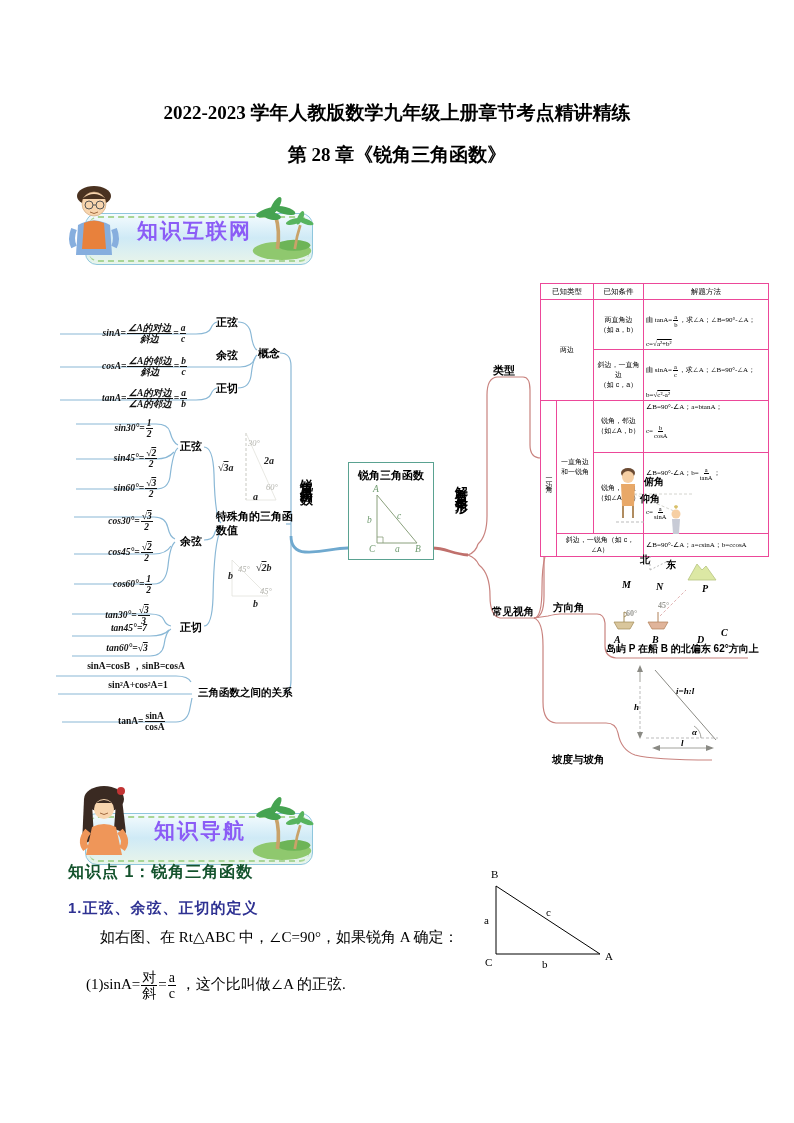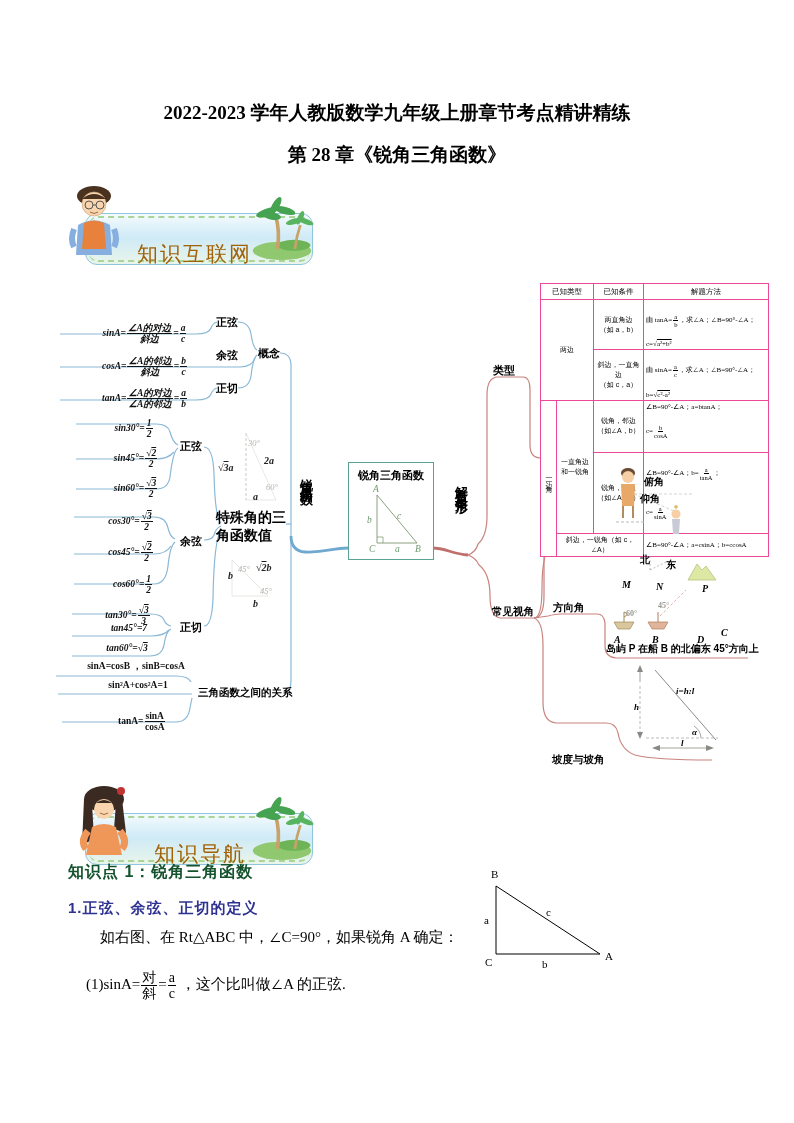--- a/index.html
+++ b/index.html
@@ -8,29 +8,29 @@
   
   .t1,.t2{position:absolute;left:0;width:100%;text-align:center;font-family:"Liberation Serif",serif;font-weight:bold;}
   .t1{top:100px;font-size:19px;}
   .t2{top:142px;font-size:19px;}
   
   .banner{position:absolute;width:252px;height:82px;}
   .banner-box{position:absolute;left:23px;top:30px;width:226px;height:50px;border-radius:12px;
       border:1.5px solid #8ec6dd;background:linear-gradient(180deg,#f4fbfe 0%,#cfeaf6 48%,#e9f5ea 100%);}
   .banner-box::before{content:'';position:absolute;left:3px;right:3px;top:2px;bottom:2px;
       border-top:2px dashed #a9d696;border-bottom:2px dashed #a9d696;border-radius:9px;}
-  .banner-label{position:absolute;left:75px;top:57px;font-size:21px;font-weight:normal;color:#a16207;letter-spacing:2px;}
+  .banner-label{position:absolute;left:75px;top:34px;font-size:21px;font-weight:bold;color:#8b5cf6;letter-spacing:2px;}
   .banner svg{position:absolute;}
   
   .mindmap{position:absolute;left:0;top:278px;width:794px;height:505px;}
   .mmsvg{position:absolute;left:0;top:0;width:794px;height:505px;}
   .mm-f{position:absolute;font-family:"Liberation Serif",serif;font-style:italic;font-weight:bold;
         font-size:9.5px;line-height:1.05;text-align:center;color:#111;}
   .mm-l{position:absolute;font-weight:bold;font-size:11px;white-space:nowrap;color:#000;}
-  .mm-l2{position:absolute;font-weight:bold;font-size:14px;line-height:1.25;color:#000;font-family:Liberation Mono, monospace;}
+  .mm-l2{position:absolute;font-weight:bold;font-size:11px;line-height:1.25;color:#000;}
   .mm-s{position:absolute;font-weight:bold;font-size:10px;white-space:nowrap;color:#000;}
   .vtext{position:absolute;writing-mode:vertical-lr;text-orientation:upright;font-weight:bold;
          font-size:13px;letter-spacing:3px;color:#000;}
   .frac{display:inline-flex;flex-direction:column;align-items:center;vertical-align:middle;line-height:1.1;margin:12px 1px;}
   .fn{display:block;border-bottom:1px solid currentColor;padding:0 1px;}
   .fd{display:block;}
   .ol{text-decoration:overline;}
   .mm-t{position:absolute;font-family:"Liberation Serif",serif;font-style:italic;font-weight:bold;font-size:10px;color:#222;}
   .mm-ta{position:absolute;font-family:"Liberation Serif",serif;font-style:italic;font-size:8.5px;color:#b4b4ae;}
   
@@ -323,21 +323,21 @@
         <text x="54" y="42" font-style="italic">N</text>
         <text x="100" y="44" font-style="italic">P</text>
         <text x="24" y="68" font-size="8" fill="#9a9a94">60°</text>
         <text x="56" y="60" font-size="8" fill="#9a9a94">45°</text>
         <text x="12" y="95" font-style="italic">A</text>
         <text x="50" y="95" font-style="italic">B</text>
         <text x="95" y="95" font-style="italic">D</text>
         <text x="119" y="88" font-style="italic">C</text>
       </g>
     </svg>
-    <div class="caption" style="left:606px;top:364px;">岛屿 P 在船 B 的北偏东 45°方向上</div>
+    <div class="caption" style="left:606px;top:364px;">岛屿 P 在船 B 的北偏东 62°方向上</div>
 
     <svg style="position:absolute;left:598px;top:384px;" width="170" height="96" viewBox="0 0 170 96">
       <path d="M57 8 L118 78" stroke="#8a8a84" stroke-width="1" fill="none"></path>
       <path d="M42 20 L42 8" stroke="#8a8a84" stroke-width="0.8"></path>
       <polygon points="39,10 42,3 45,10" fill="#8a8a84"></polygon>
       <path d="M42 24 L42 72" stroke="#aaa" stroke-width="0.8" stroke-dasharray="3 2"></path>
       <polygon points="39,70 42,77 45,70" fill="#8a8a84"></polygon>
       <path d="M48 76 L120 76" stroke="#aaa" stroke-width="0.8" stroke-dasharray="3 2"></path>
       <path d="M103 76 A15 15 0 0 0 96 64" stroke="#8a8a84" stroke-width="0.8" fill="none"></path>
       <path d="M56 86 L114 86" stroke="#8a8a84" stroke-width="0.8"></path>

